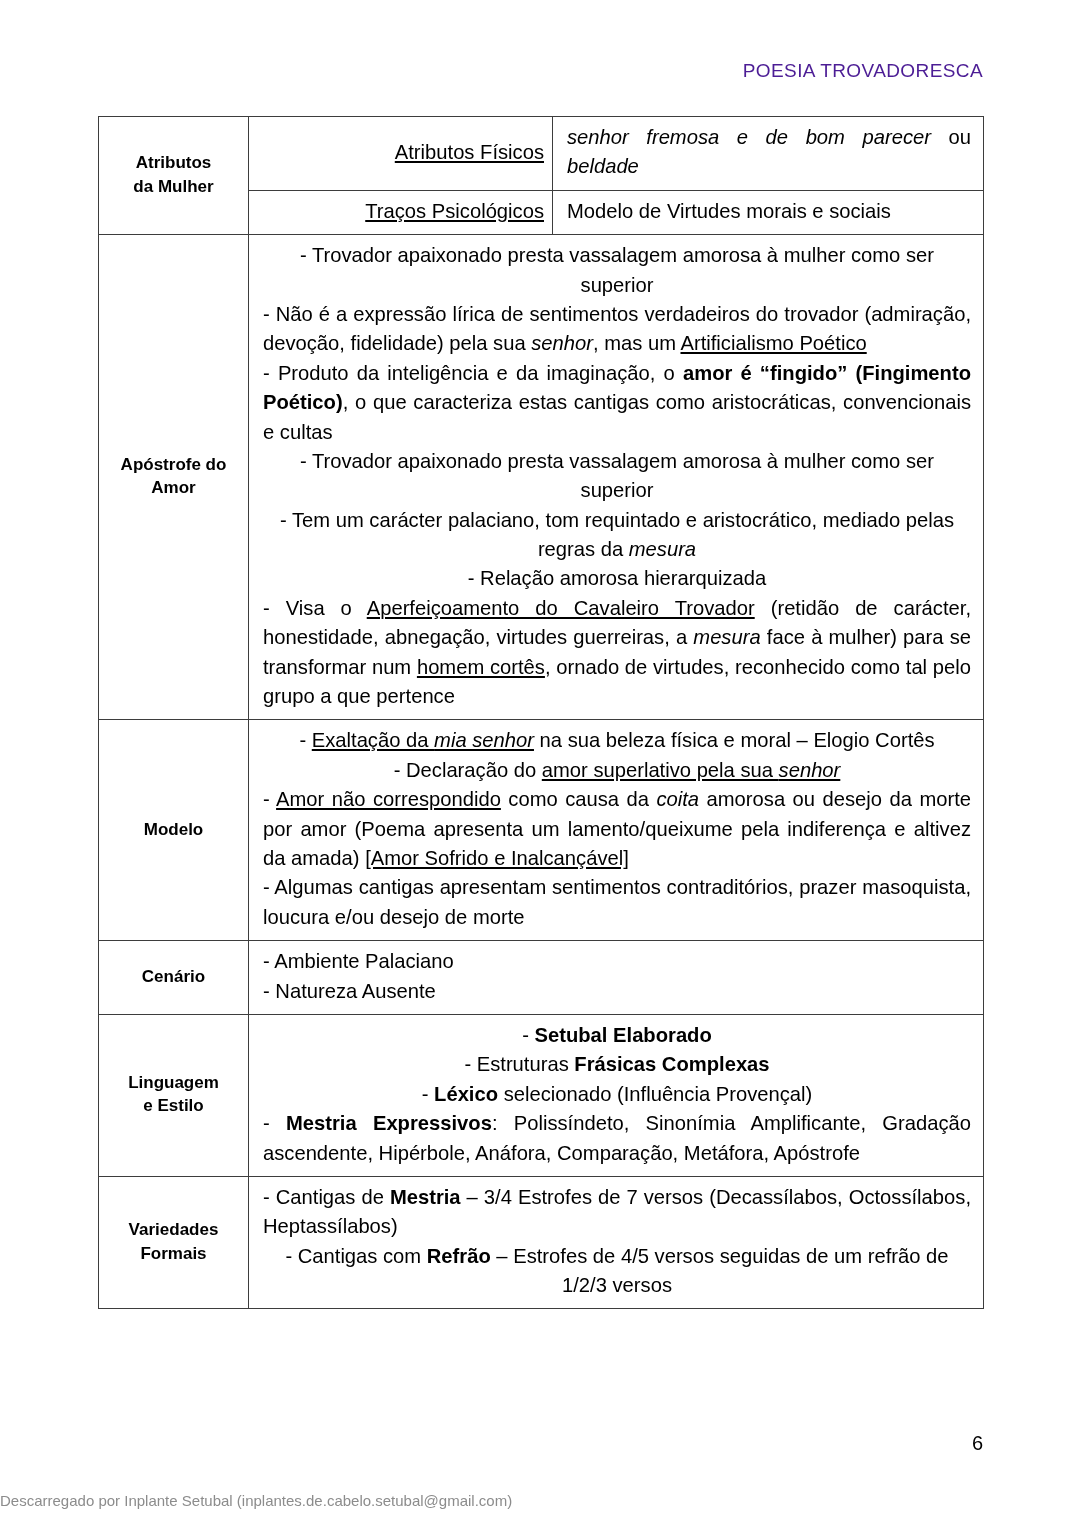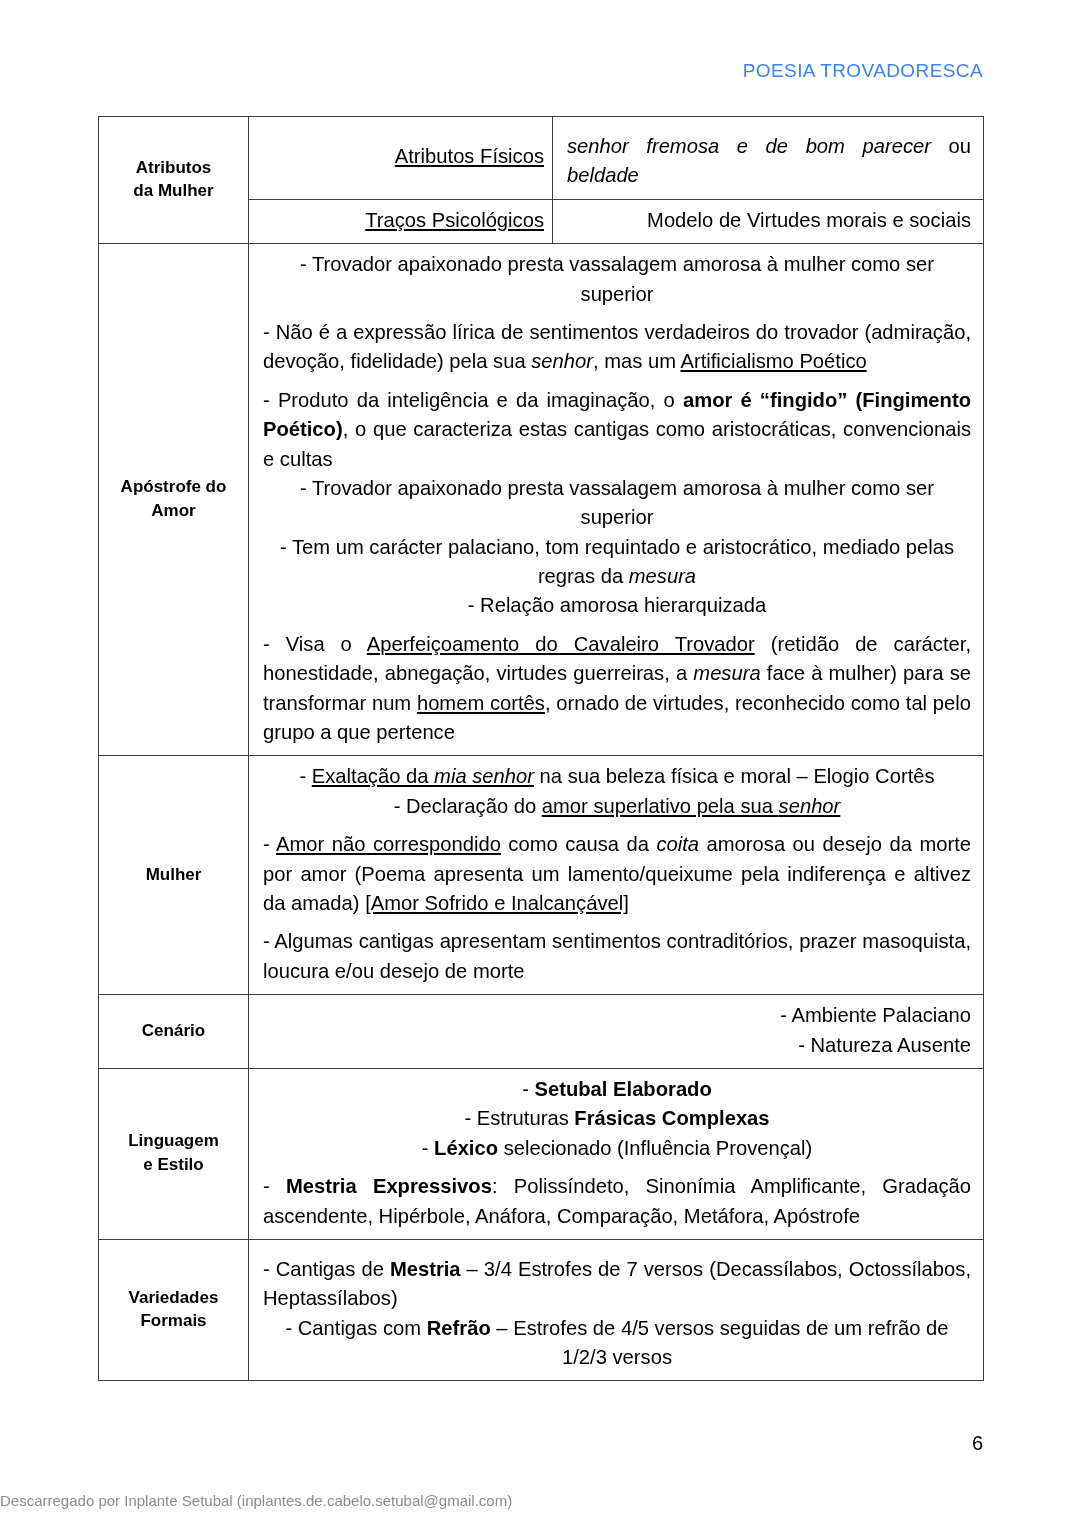--- a/index.html
+++ b/index.html
@@ -14,21 +14,21 @@
     overflow: hidden;
   }
 
   
   .page-header {
     position: absolute;
     top: 60px;
     right: 97px;
     font-size: 19px;
     letter-spacing: 0.4px;
-    color: #3b82f6;
+    color: #4c1d95;
     white-space: nowrap;
   }
 
   
   .doc-table {
     position: absolute;
     top: 116px;
     left: 98px;
     width: 885px;
     border-collapse: collapse;
@@ -59,29 +59,28 @@
     text-align: justify;
     text-justify: inter-word;
     hyphens: none;
   }
   .body-cell.mid {
     text-align: right;
     vertical-align: middle !important;
     padding: 6px 8px 8px 8px !important;
   }
   .body-cell.plain {
-    text-align: right;
+    text-align: left;
   }
   .body-cell p {
     margin: 0;
   }
   .body-cell p.just {
     text-align: justify;
     text-align-last: left;
-    margin-top: 9px;
   }
   .body-cell p.nowrapline {
     text-align: center;
   }
 
   u { text-decoration: underline; text-underline-offset: 2px; }
   em { font-style: italic; }
   b  { font-weight: bold; }
 
   
@@ -143,21 +142,21 @@
         <p class="just">- Produto da inteligência e da imaginação, o <b>amor é “fingido” (Fingimento Poético)</b>, o que caracteriza estas cantigas como aristocráticas, convencionais e cultas</p>
         <p class="nowrapline">- Trovador apaixonado presta vassalagem amorosa à mulher como ser superior</p>
         <p class="nowrapline">- Tem um carácter palaciano, tom requintado e aristocrático, mediado pelas regras da <em>mesura</em></p>
         <p class="nowrapline">- Relação amorosa hierarquizada</p>
         <p class="just">- Visa o <u>Aperfeiçoamento do Cavaleiro Trovador</u> (retidão de carácter, honestidade, abnegação, virtudes guerreiras, a <em>mesura</em> face à mulher) para se transformar num <u>homem cortês</u>, ornado de virtudes, reconhecido como tal pelo grupo a que pertence</p>
       </td>
     </tr>
 
     <tr>
       <td class="col-label label-cell">
-        <span>Mulher</span>
+        <span>Modelo</span>
       </td>
       <td class="body-cell" colspan="2">
         <p class="nowrapline">- <u>Exaltação da <em>mia senhor</em></u> na sua beleza física e moral – Elogio Cortês</p>
         <p class="nowrapline">- Declaração do <u>amor superlativo pela sua <em>senhor</em></u></p>
         <p class="just">- <u>Amor não correspondido</u> como causa da <em>coita</em> amorosa ou desejo da morte por amor (Poema apresenta um lamento/queixume pela indiferença e altivez da amada) <u>[Amor Sofrido e Inalcançável]</u></p>
         <p class="just">- Algumas cantigas apresentam sentimentos contraditórios, prazer masoquista, loucura e/ou desejo de morte</p>
       </td>
     </tr>
 
     <tr>

